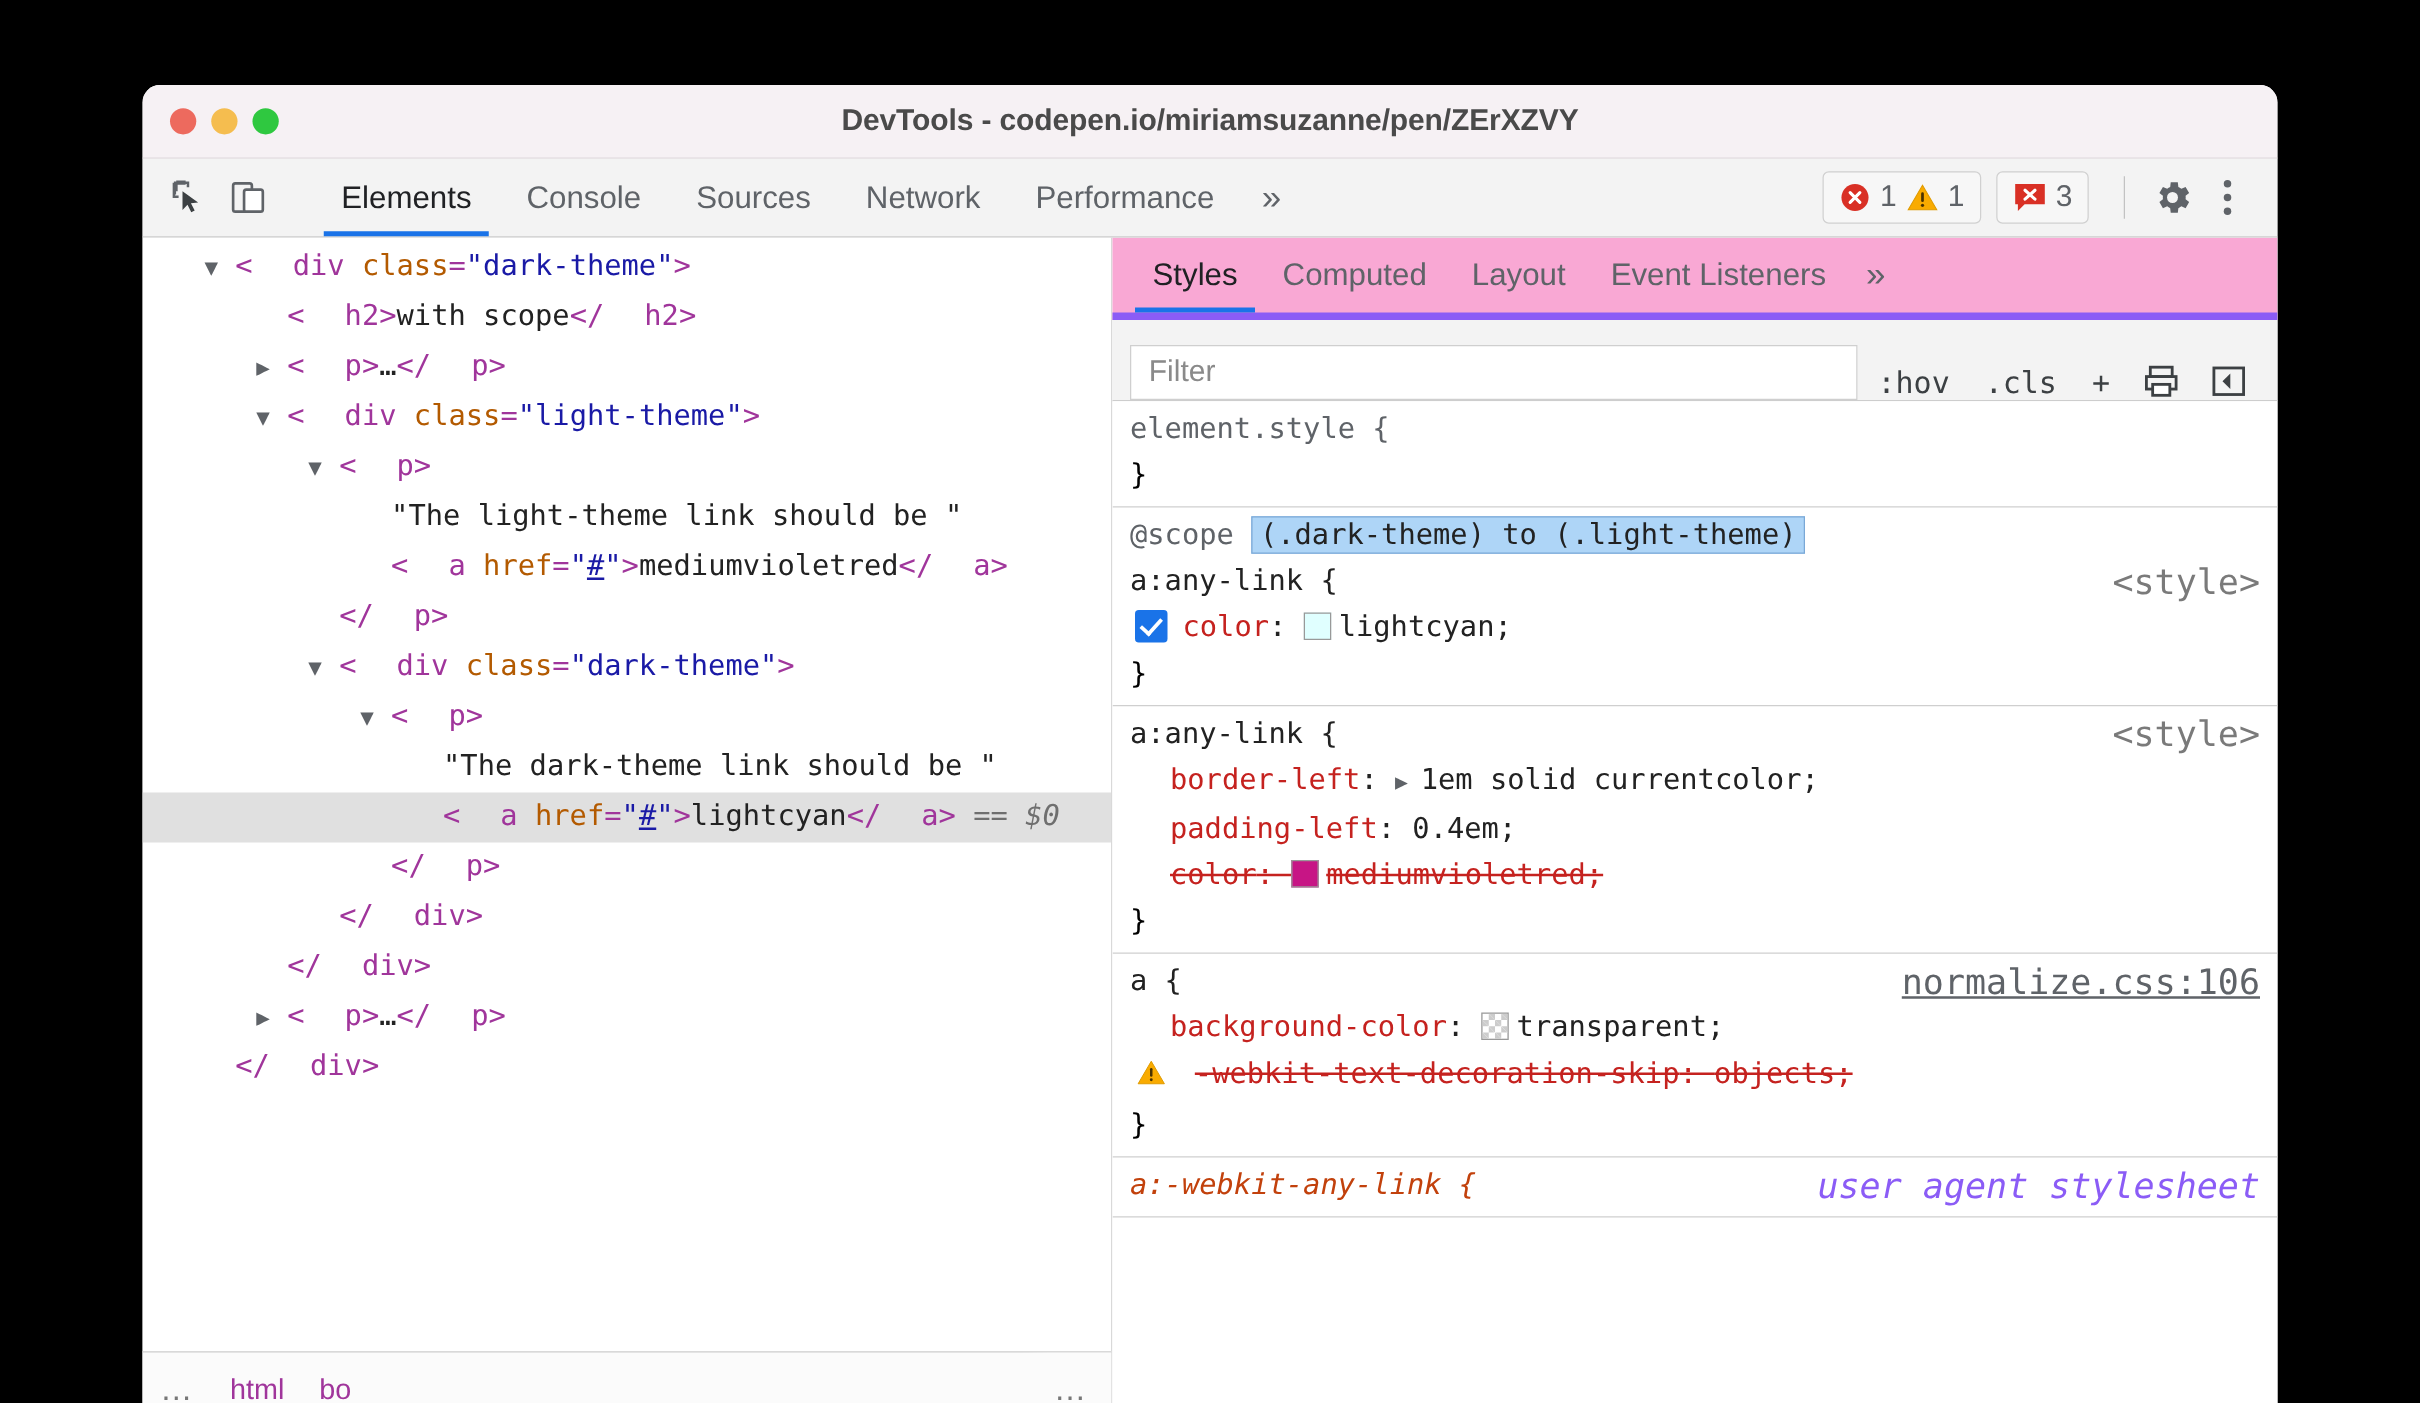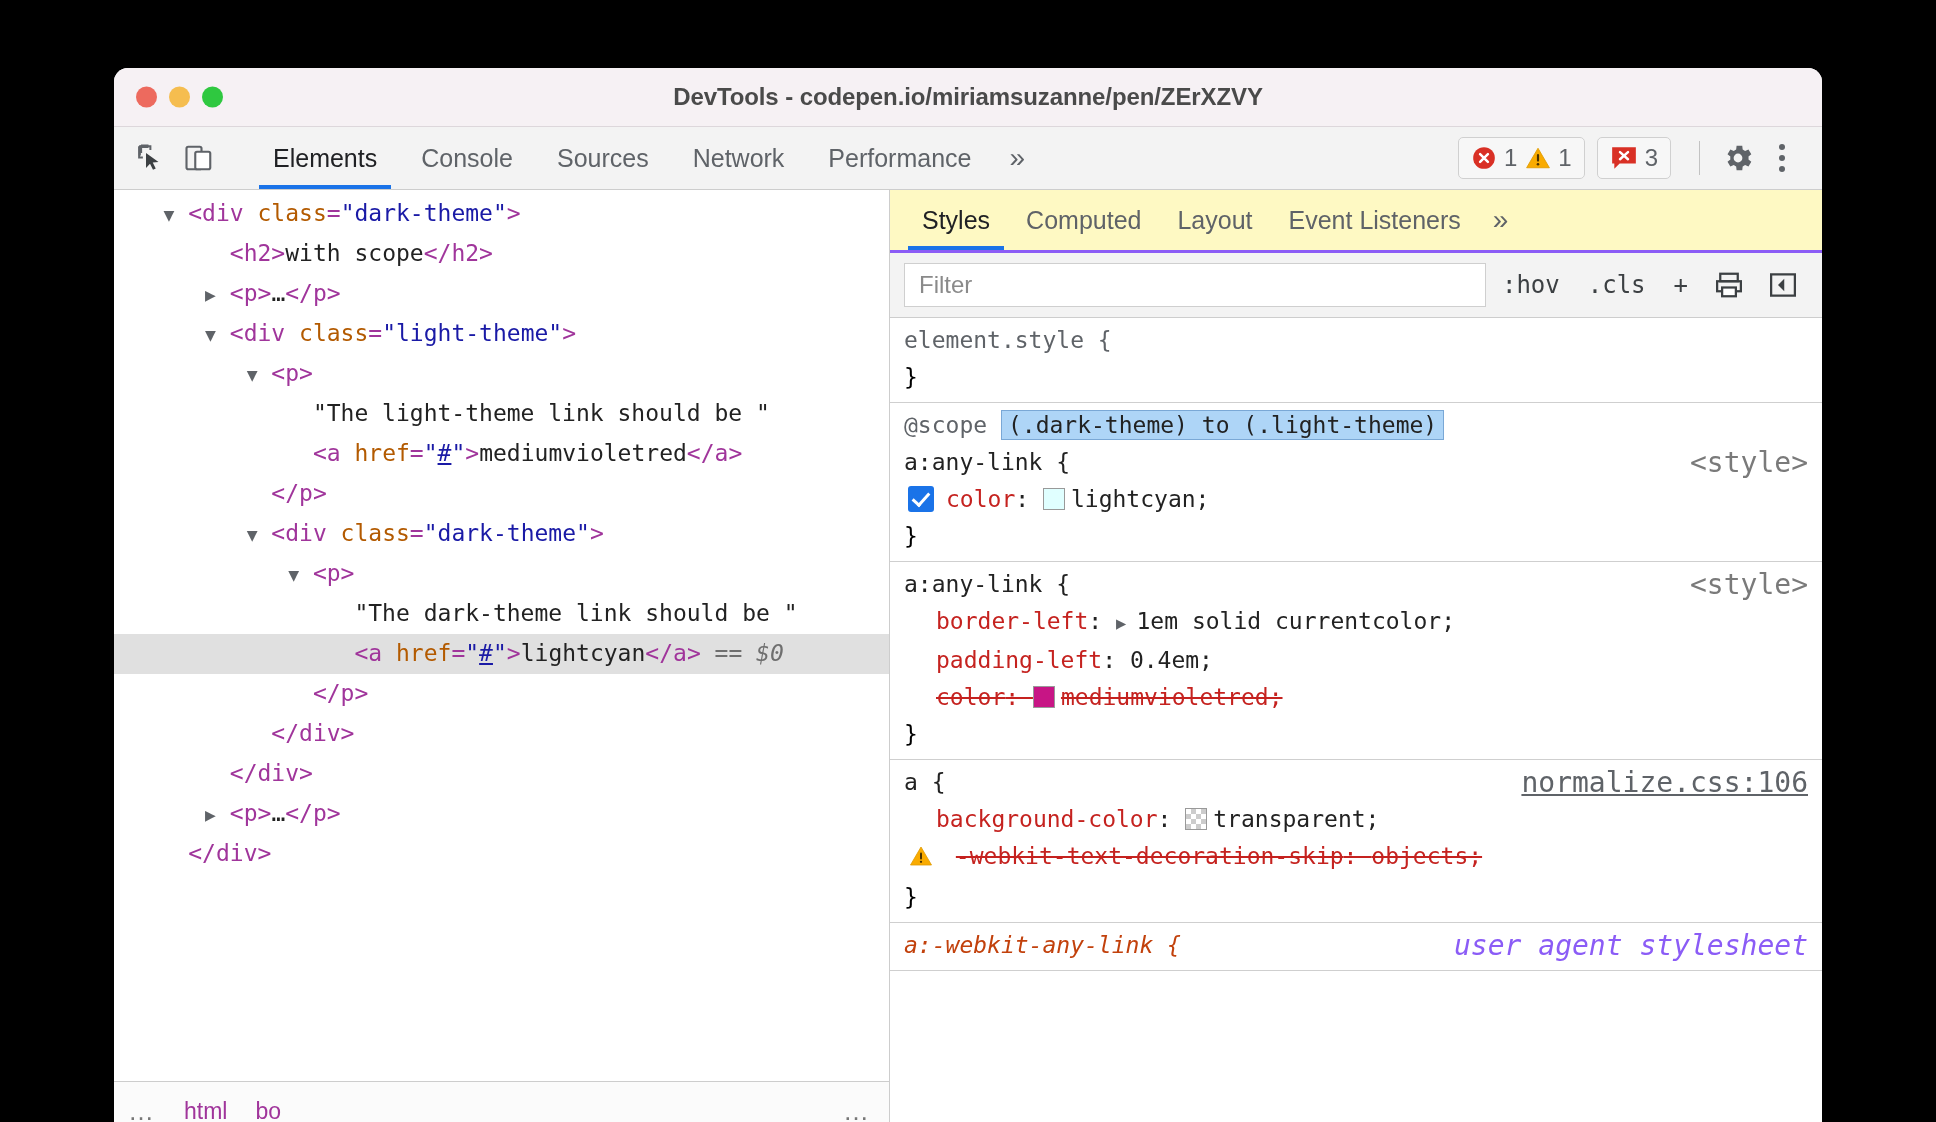--- a/index.html
+++ b/index.html
@@ -146,21 +146,21 @@
     padding-top: 4px;
     color: #222;
   }
   .dom-row {
     white-space: pre;
     padding: 0 8px;
     display: block;
   }
   .dom-row.selected { background: #e0e0e0; }
   .tw { color: #5f6368; font-size: 18px; }
-  .tag { color: #a0359b; }
+  .tag { color: #a0359b; margin-left: 32px; }
   .attr { color: #b35a00; }
   .val { color: #1a1aa6; }
   .txt { color: #222; }
   .punct { color: #a0359b; }
   .ul { text-decoration: underline; }
   .dollar { color: #6f6f6f; font-style: italic; }
 
   
   .crumbs {
     flex: 0 0 58px;
@@ -185,22 +185,22 @@
     position: absolute; right: 0; top: 0; bottom: 0;
     display: flex; align-items: center;
     padding-left: 26px; padding-right: 18px;
     background: linear-gradient(to right, rgba(251,251,251,0) 0, #fbfbfb 22px);
   }
 
   
   .styles-tabs {
     flex: 0 0 60px;
     height: 60px;
-    background: #fef9c3;
-    border-bottom: 3px solid #8b5cf6;
+    background: #f9a8d4;
+    border-bottom: 6px solid #8b5cf6;
     display: flex;
     align-items: stretch;
     padding-left: 14px;
     text-align: right;
   }
   .stab {
     display: flex; align-items: center;
     padding: 0 18px;
     font-size: 25px;
     color: #5f6368;
@@ -214,21 +214,21 @@
     height: 4px; background: #1a73e8;
   }
   .stab.more { font-size: 28px; padding: 0 14px; }
 
   .filter-bar {
     flex: 0 0 64px;
     height: 64px;
     background: #f3f3f3;
     border-bottom: 1px solid #cdcdcd;
     display: flex;
-    align-items: center;
+    align-items: flex-end;
     padding: 0 14px;
     gap: 4px;
   }
   .filter-input {
     flex: 1;
     height: 42px;
     background: #fff;
     border: 1px solid #cfcfcf;
     display: flex; align-items: center;
     padding: 0 14px;

